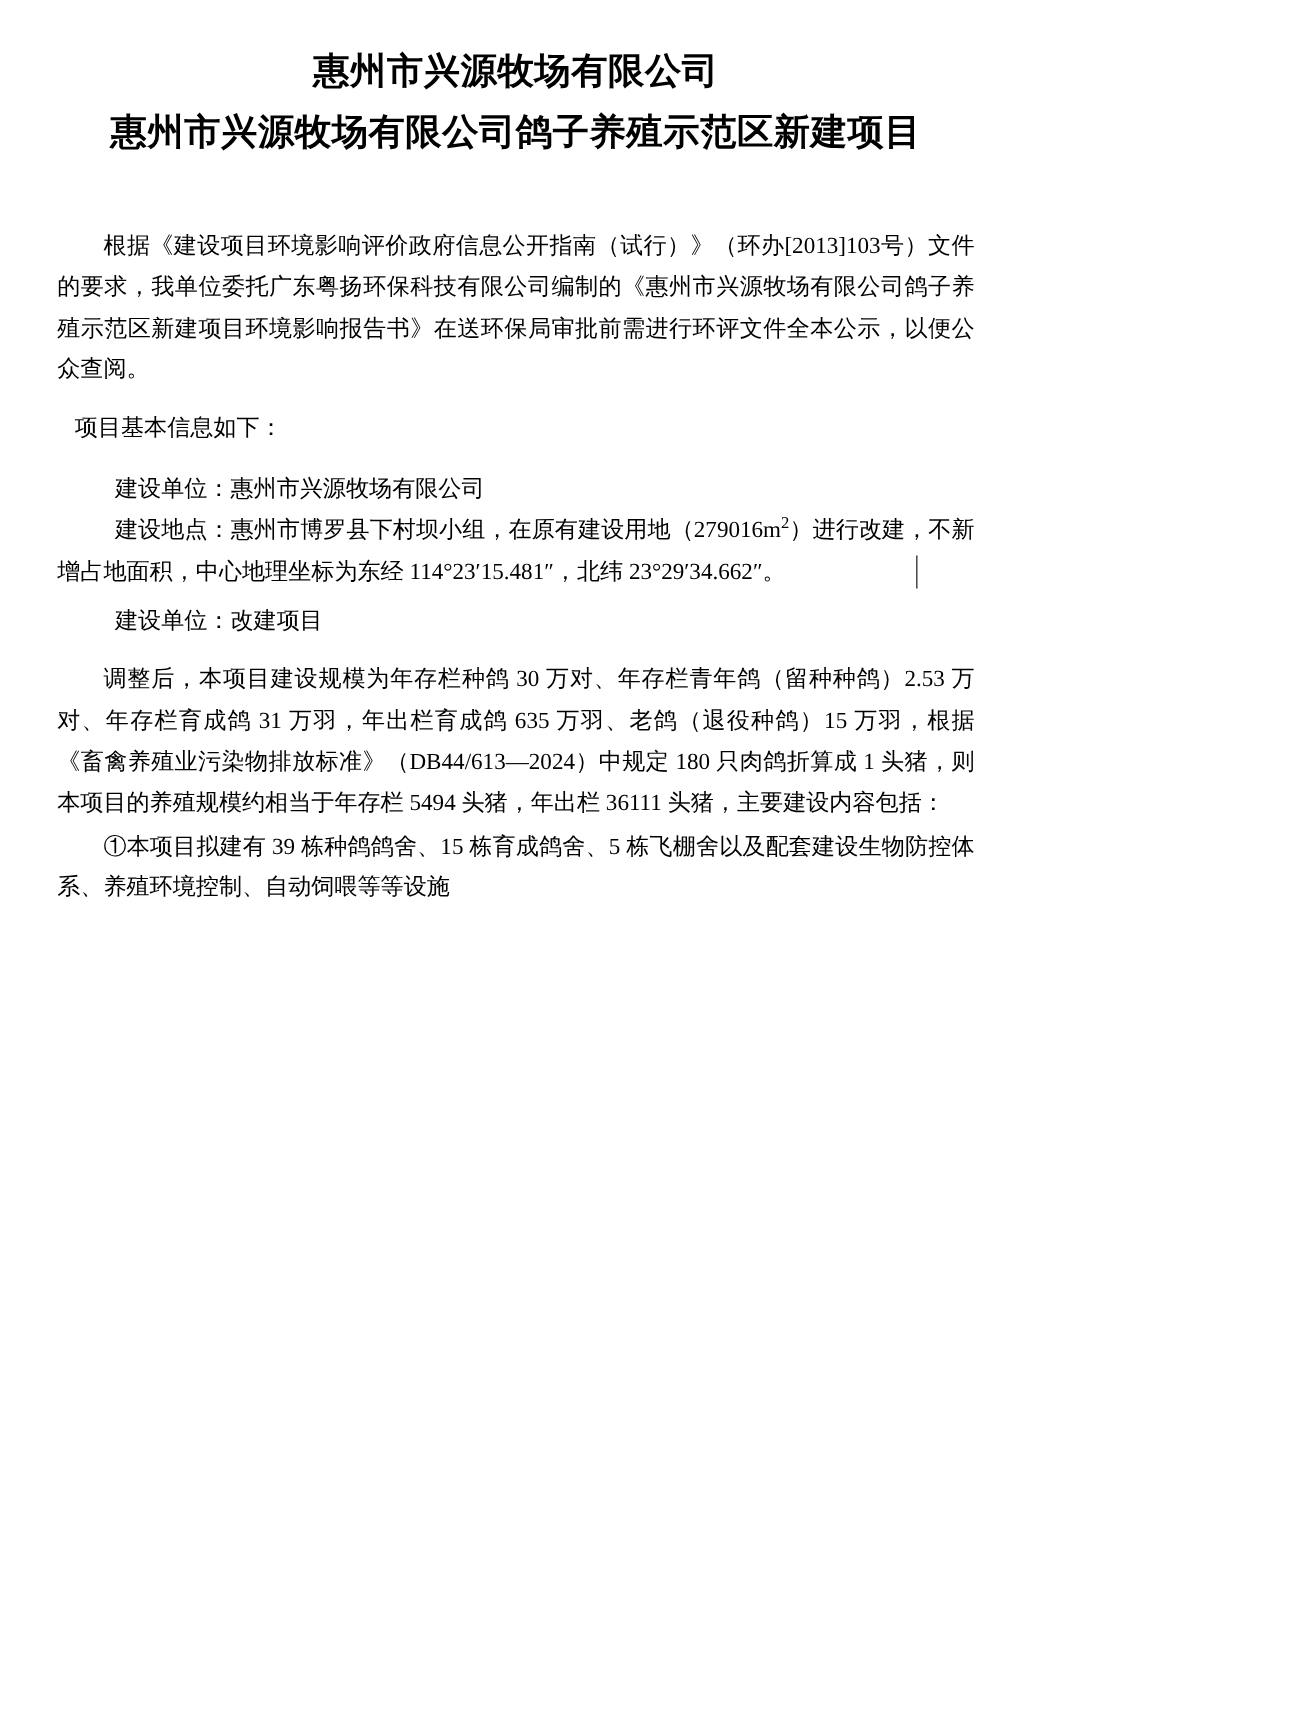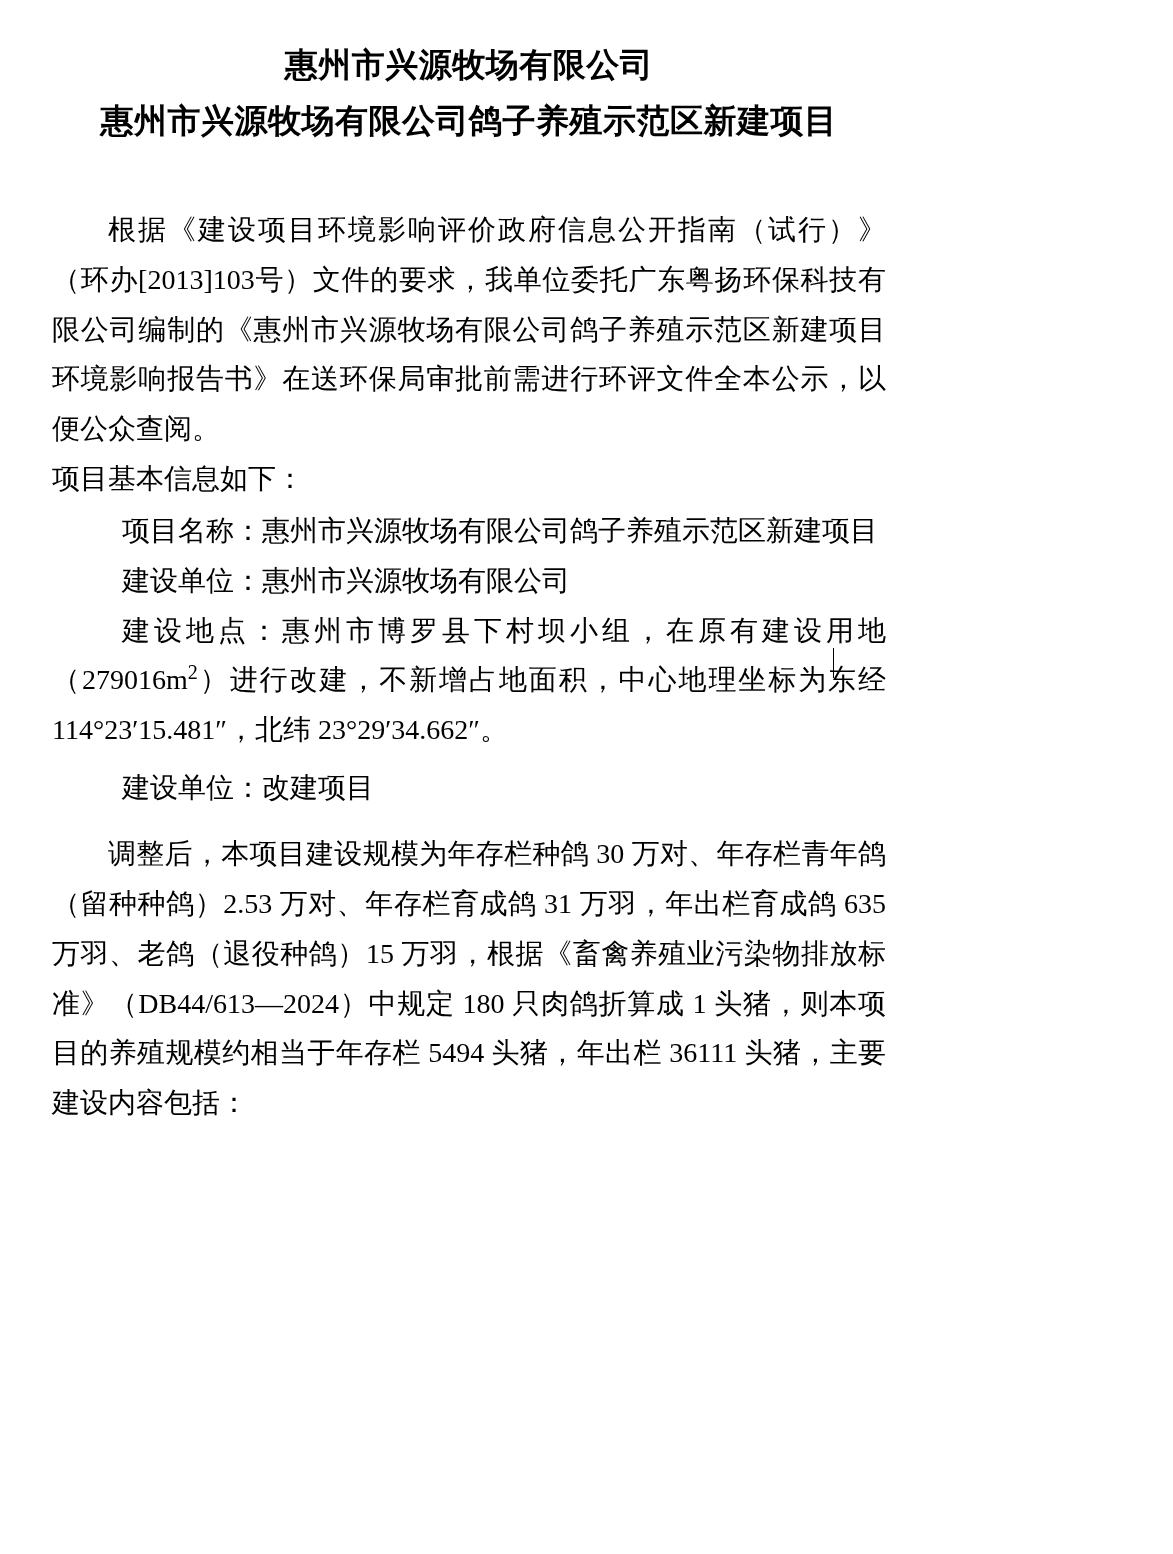--- a/index.html
+++ b/index.html
@@ -31,32 +31,32 @@
     line-height: 1.65;
     letter-spacing: 0.5px;
     white-space: nowrap;
   }
   .title-line.sub {
     font-size: 33px;
     margin-top: 2px;
   }
   .body-block {
     margin-top: 56px;
-    font-size: 28px;
+    font-size: 21px;
     line-height: 1.78;
     text-align: justify;
     text-justify: inter-ideograph;
   }
   p.para {
     margin: 0;
     padding: 0;
     text-indent: 2em;
   }
   p.noindent {
-    margin: 0;
+    margin: 16px;
     padding: 0;
     text-indent: 0;
   }
   p.sub-item {
     margin: 0;
     padding: 0;
     text-indent: 2.5em;
   }
   .tight {
     line-height: 1.72;
@@ -91,34 +91,34 @@
   </div>
 
   <div class="body-block">
 
     <p class="para">根据《建设项目环境影响评价政府信息公开指南（试行）》（环办[2013]103号）文件的要求，我单位委托广东粤扬环保科技有限公司编制的《惠州市兴源牧场有限公司鸽子养殖示范区新建项目环境影响报告书》在送环保局审批前需进行环评文件全本公示，以便公众查阅。</p>
 
     <p class="noindent">项目基本信息如下：</p>
 
     <div class="spacer-xs"></div>
 
-    <p class="sub-item">项目名称：惠州市兴源牧场有限公司鸽子养殖示范区新建项目</p>
 
     <p class="sub-item">建设单位：惠州市兴源牧场有限公司</p>
 
     <p class="sub-item caret-wrap"><span>建设地点：惠州市博罗县下村坝小组，在原有建设用地（279016m</span><span class="sup">2</span><span>）进行改建，不新增占地面积，中心地理坐标为东经 114°23′15.481″，北纬 23°29′34.662″。</span><span class="cursor" style="top:42px;"></span></p>
 
     <div class="spacer-sm"></div>
 
     <p class="sub-item">建设单位：改建项目</p>
 
     <div class="spacer-sm"></div>
 
 
     <div class="spacer-sm"></div>
 
     <p class="para">调整后，本项目建设规模为年存栏种鸽 30 万对、年存栏青年鸽（留种种鸽）2.53 万对、年存栏育成鸽 31 万羽，年出栏育成鸽 635 万羽、老鸽（退役种鸽）15 万羽，根据《畜禽养殖业污染物排放标准》（DB44/613—2024）中规定 180 只肉鸽折算成 1 头猪，则本项目的养殖规模约相当于年存栏 5494 头猪，年出栏 36111 头猪，主要建设内容包括：</p>
 
     <div class="spacer-xs"></div>
 
+    <p class="para">①本项目拟建有 39 栋种鸽鸽舍、15 栋育成鸽舍、5 栋飞棚舍以及配套建设生物防控体系、养殖环境控制、自动饲喂等等设施</p>
 
   </div>
 </div>
 
 </body></html>

